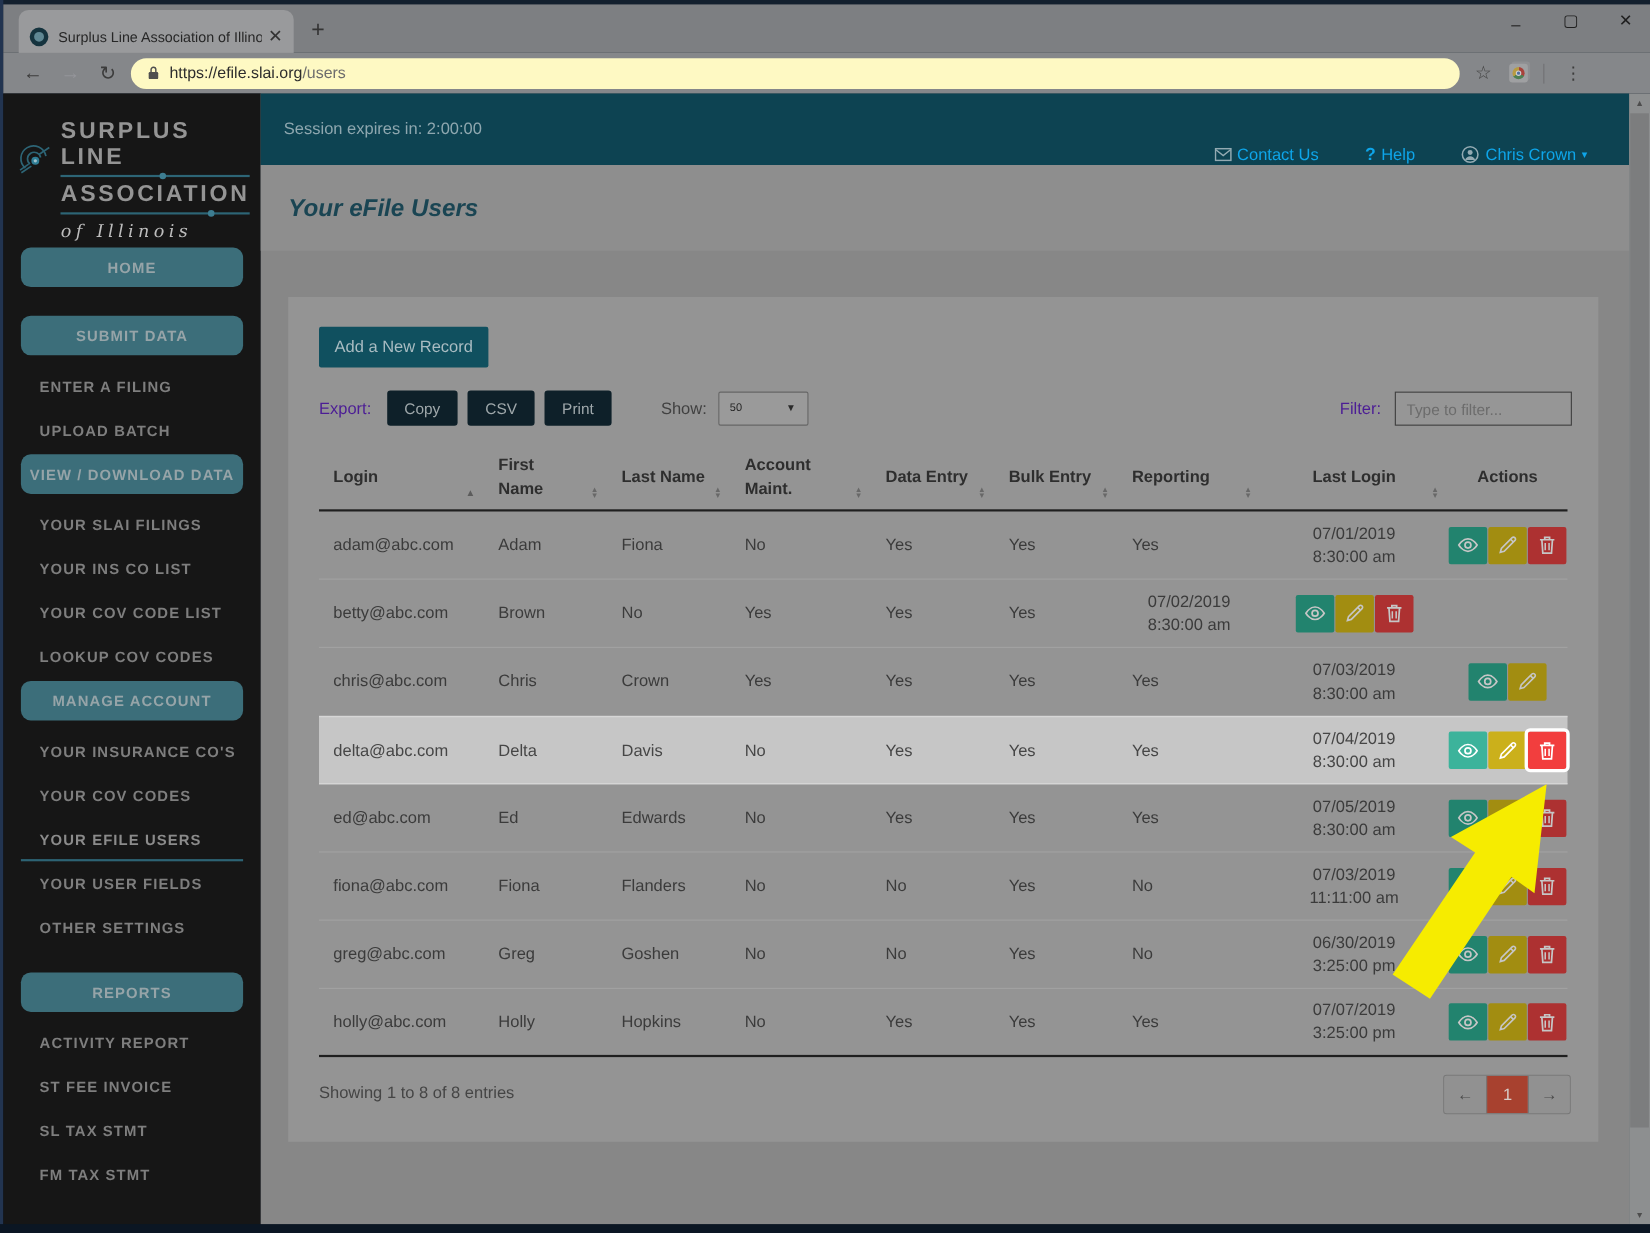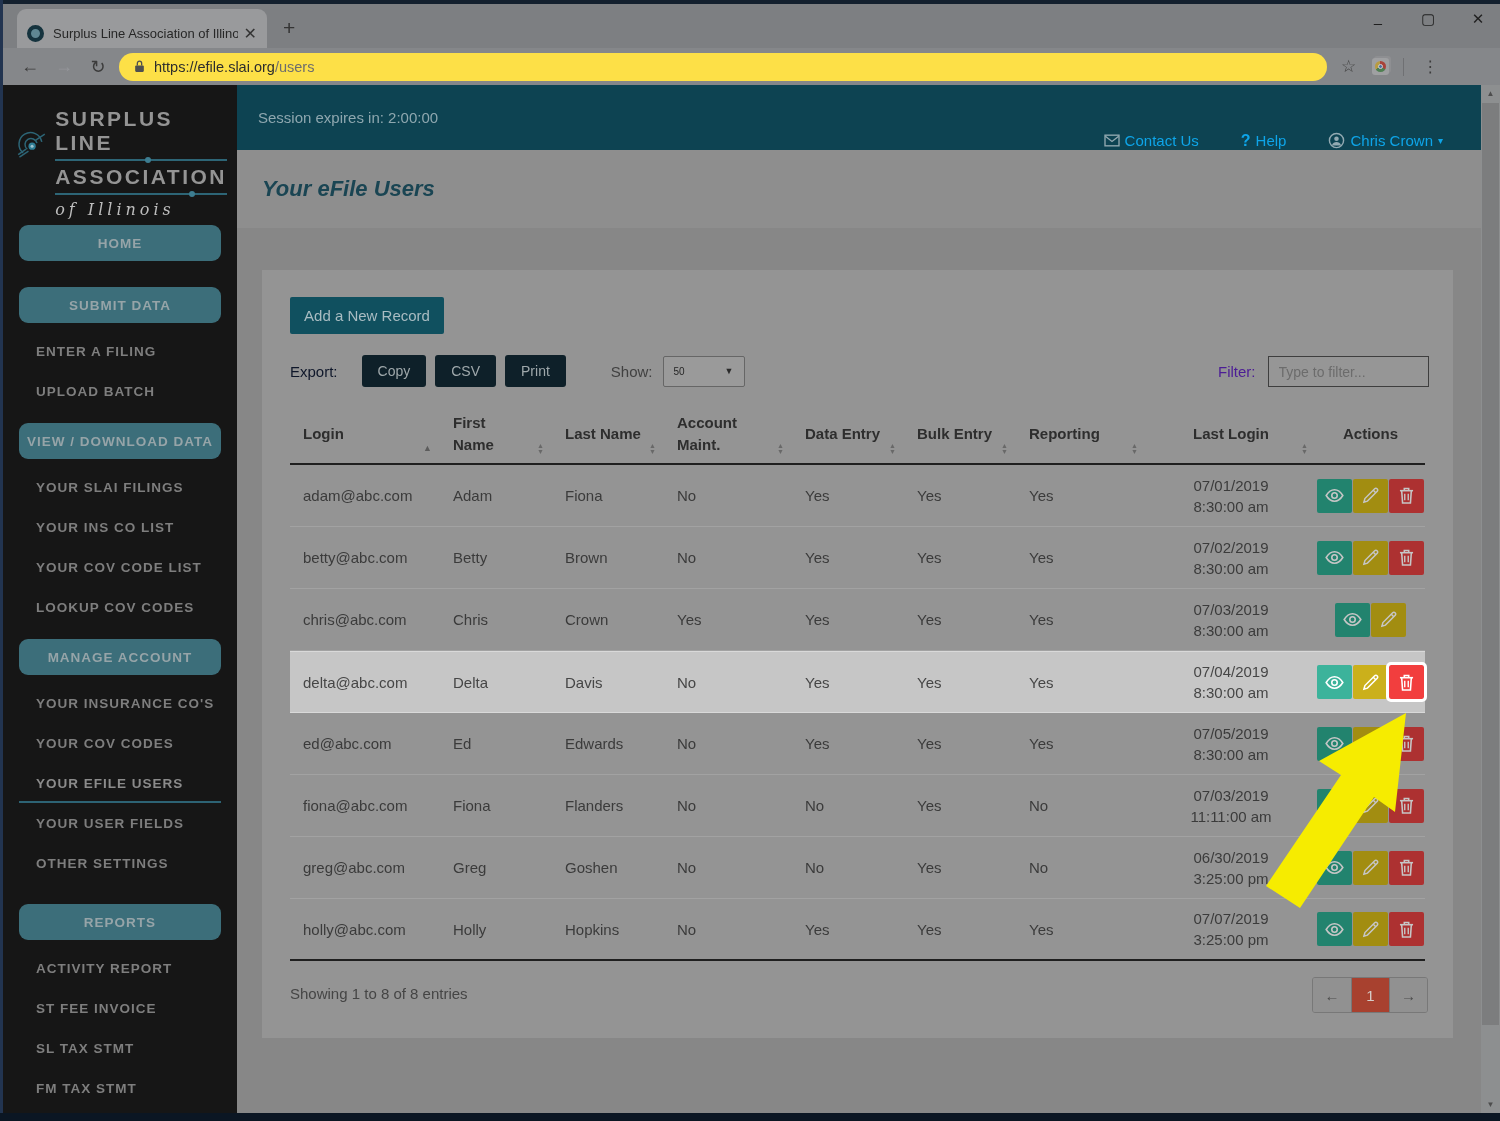--- a/index.html
+++ b/index.html
@@ -22,21 +22,21 @@
   #tab-title { font-size:13px; color:#272727; margin-left:9px; white-space:nowrap;
     overflow:hidden; flex:1 1 auto; }
   #tab-close { font-size:16px; color:#333; margin-left:6px; cursor:default; }
   #newtab { left:280px; top:12px; font-size:21px; color:#343434; }
   .winctl { top:6px; font-size:15px; color:#1f1f1f; width:26px; text-align:center; }
   #win-min { left:1362px; top:10px; } #win-max { left:1412px; } #win-close { left:1462px; }
   #toolbar { left:3px; top:48px; width:1497px; height:37px; background:#85878a;
     display:flex; align-items:center; }
   .nav-glyph { font-size:18px; color:#3c3c3c; width:34px; text-align:center; }
   .nav-glyph.disabled { color:#94959a; }
-  #urlbar { width:1208px; height:28px; background:#fde047; border-radius:14px;
+  #urlbar { width:1208px; height:28px; background:#fef9c3; border-radius:14px;
     display:flex; align-items:center; padding:0 14px; margin-left:4px; }
   #url-text { font-size:14.5px; color:#2d2d2d; margin-left:8px; }
   #url-path { color:#6d6d6d; }
   #star { font-size:17px; color:#424242; margin-left:14px; }
   .chrome-dot { width:17px; height:17px; border-radius:3px; background:#9fa0a2;
     margin-left:16px; display:flex; align-items:center; justify-content:center;
     box-shadow:2px -2px 0 0 #8e8f92; }
   .chrome-dot-inner { width:11px; height:11px; border-radius:50%;
     background:conic-gradient(#a8423a 0 33%,#4f7f52 33% 66%,#b89b42 66% 100%);
     display:flex; align-items:center; justify-content:center; }
@@ -54,41 +54,41 @@
   #logo-script { font-family:"DejaVu Serif", serif; font-style:italic; font-size:16px;
     letter-spacing:4px; color:#bdbdbd; margin-top:5px; }
   #nav { margin-top:30px; }
   .nav-pill { margin:0 16px; height:36px; border-radius:9px; background:#3c6e7a;
     color:#96a4a8; font-weight:bold; font-size:13.5px; letter-spacing:1px;
     display:flex; align-items:center; justify-content:center; cursor:pointer; }
   .nav-link { height:40px; line-height:40px; padding-left:33px; color:#7e7e7e;
     font-weight:bold; font-size:13.5px; letter-spacing:1px; cursor:pointer; white-space:nowrap; }
   .nav-link.active { color:#8b8b8b; }
   .nav-underline { height:2px; background:#2d6374; margin:-3px 16px 1px 16px; }
-  .gap-a { margin-top:26px; } .gap-b { margin-top:11px; } .gap-c { margin-top:20px; }
+  .gap-a { margin-top:26px; } .gap-b { margin-top:1px; } .gap-c { margin-top:20px; }
   .links-block { margin-top:9px; }
 
   
   #main { left:237px; top:85px; width:1244px; height:1028px; background:#878787; }
   #tealbar { left:0; top:0; width:1244px; height:65px; background:#0d4352;
     display:flex; align-items:center; padding:0 38px 0 21px; }
   #session { font-size:15px; color:#8ea7af; }
   #tealbar-right { margin-left:auto; display:flex; align-items:center; gap:42px; }
   .tealbar-item { display:flex; align-items:center; gap:5px; font-size:15px;
     color:#0ea5e9; cursor:pointer;margin-top:46px; }
   .glyph-q { font-weight:bold; font-size:16px; }
   #band { left:0; top:65px; width:1244px; height:78px; background:#8e8e8e;
     display:flex; align-items:center; padding-left:25px; }
   #page-title { font-size:22px; font-weight:bold; font-style:italic; color:#1a4553; }
   #panel { left:25px; top:185px; width:1191px; height:768px; background:#949494; }
 
   #add-btn { left:28px; top:27px; width:154px; height:37px; background:#10505f;
     color:#a9bcc2; font-size:15px; border:none; border-radius:2px; cursor:pointer; }
   #export-row { left:28px; top:85px; height:32px; display:flex; align-items:center; }
-  #export-label { font-size:15px; color:#0f172a; margin-right:24px; }
+  #export-label { font-size:15px; color:#4c1d95; margin-right:14px; }
   .export-btn { height:32px; background:#0e2029; color:#9fa8ab; border:none;
     border-radius:3px; font-size:14px; padding:0 16px; margin-right:9px; cursor:pointer; }
   #show-label { font-size:15px; color:#414141; margin:0 10px 0 36px; }
   #show-select { width:82px; height:31px; background:#9a9a9a; border:1px solid #666;
     border-radius:2px; display:flex; align-items:center; padding:0 10px; cursor:pointer; }
   #show-value { font-size:10px; color:#262626; }
   #show-caret { margin-left:auto; font-size:9px; color:#2a2a2a; }
   #filter-row { left:956px; top:86px; height:31px; display:flex; align-items:center; }
   #filter-label { font-size:15px; color:#4c1d95; margin-right:12px; }
   #filter-input { width:161px; height:31px; background:#969696; border:1px solid #3e3e3e;
@@ -355,21 +355,20 @@
                     <path d="M4.5 6.5h15" stroke="currentColor" stroke-width="1.8"></path>
                     <path d="M9.5 6V4h5v2" fill="none" stroke="currentColor" stroke-width="1.8"></path>
                     <path d="M6.5 6.5l1 14h9l1-14" fill="none" stroke="currentColor" stroke-width="1.8"></path>
                     <path d="M10 10v7.5M14 10v7.5" stroke="currentColor" stroke-width="1.6"></path>
                   </svg>
                 </button>
               </div>
             </div>
             <div class="trow drow">
               <div class="td">betty@abc.com</div>
-              <div class="td">Betty</div>
               <div class="td">Brown</div>
               <div class="td">No</div>
               <div class="td">Yes</div>
               <div class="td">Yes</div>
               <div class="td">Yes</div>
               <div class="td center col-datetime">
                 <div>07/02/2019</div>
                 <div>8:30:00 am</div>
               </div>
               <div class="td center actions-cell">

